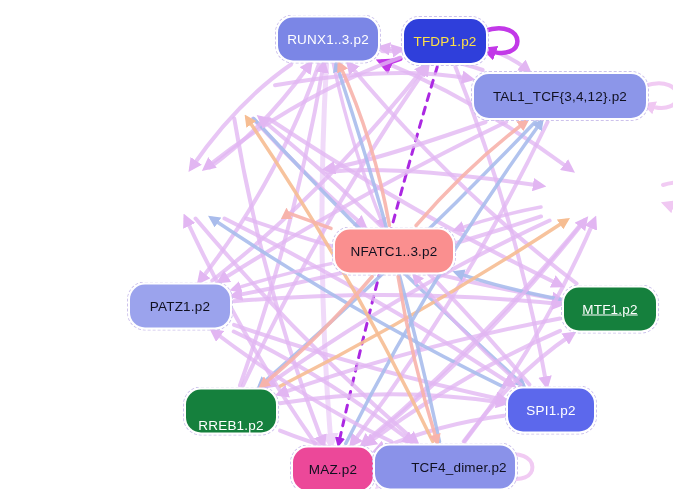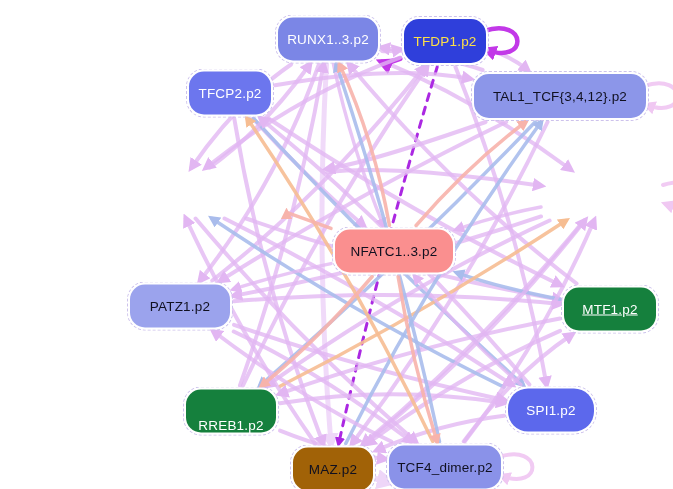--- a/index.html
+++ b/index.html
@@ -117,40 +117,37 @@
       <path d="M 646 177 C 690 163, 690 211, 649 196" fill="none" stroke="#f0c8f2" stroke-width="4" stroke-opacity="0.95" stroke-linecap="round" marker-end="url(#arr-loop_pink)"></path>
       <path d="M 482 449 C 526 435, 526 483, 485 468" fill="none" stroke="#f0c8f2" stroke-width="4" stroke-opacity="0.95" stroke-linecap="round" marker-end="url(#arr-loop_pink)"></path>
     </svg>
 
 <div class="node" style="left: 311px; top: 31px; width: 100px; height: 43px; background: rgb(123, 134, 230); color: rgb(255, 255, 255);">
       <span>RUNX1..3.p2</span>
     </div>
     <div class="node" style="left: 428px; top: 33px; width: 82px; height: 44px; background: rgb(47, 63, 219); color: #fde047;">
       <span>TFDP1.p2</span>
     </div>
-    <div class="node" style="left: 213px; top: 85px; width: 82px; height: 43px; background: rgb(108, 118, 238); color: rgb(255, 255, 255);">
-      <span>TFCP2.p2</span>
-    </div>
     <div class="node" style="left: 543px; top: 88px; width: 172px; height: 44px; background: rgb(140, 150, 233); color: rgb(16, 16, 32); text-align: right;">
       <span>TAL1_TCF{3,4,12}.p2</span>
     </div>
     <div class="node" style="left: 377px; top: 243px; width: 118px; height: 43px; background: rgb(250, 143, 143); color: rgb(16, 16, 32);">
       <span>NFATC1..3.p2</span>
     </div>
     <div class="node" style="left: 163px; top: 298px; width: 100px; height: 43px; background: rgb(155, 163, 237); color: rgb(16, 16, 32);">
       <span>PATZ1.p2</span>
     </div>
     <div class="node" style="left: 593px; top: 301px; width: 92px; height: 43px; background: #15803d; color: rgb(255, 255, 255); text-decoration: underline;">
       <span>MTF1.p2</span>
     </div>
     <div class="node" style="left: 214px; top: 403px; width: 90px; height: 43px; background: #15803d; color: rgb(255, 255, 255); align-items: flex-end;">
       <span>RREB1.p2</span>
     </div>
-    <div class="node" style="left: 534px; top: 402px; width: 86px; height: 43px; background: rgb(92, 104, 236); color: rgb(255, 255, 255); border-radius: 20px;">
+    <div class="node" style="left: 534px; top: 402px; width: 86px; height: 43px; background: rgb(92, 104, 236); color: rgb(255, 255, 255);">
       <span>SPI1.p2</span>
     </div>
-    <div class="node" style="left: 316px; top: 461px; width: 80px; height: 43px; background: #a16207; color: rgb(16, 16, 32);">
+    <div class="node" style="left: 316px; top: 461px; width: 80px; height: 43px; background: #ec4899; color: rgb(16, 16, 32);">
       <span>MAZ.p2</span>
     </div>
-    <div class="node" style="left: 428px; top: 459px; width: 112px; height: 43px; background: rgb(138, 146, 233); color: rgb(16, 16, 32);">
+    <div class="node" style="left: 428px; top: 459px; width: 112px; height: 43px; background: rgb(138, 146, 233); color: rgb(16, 16, 32); padding-left: 28px;">
       <span>TCF4_dimer.p2</span>
     </div>
   </div>
 
 </body></html>

